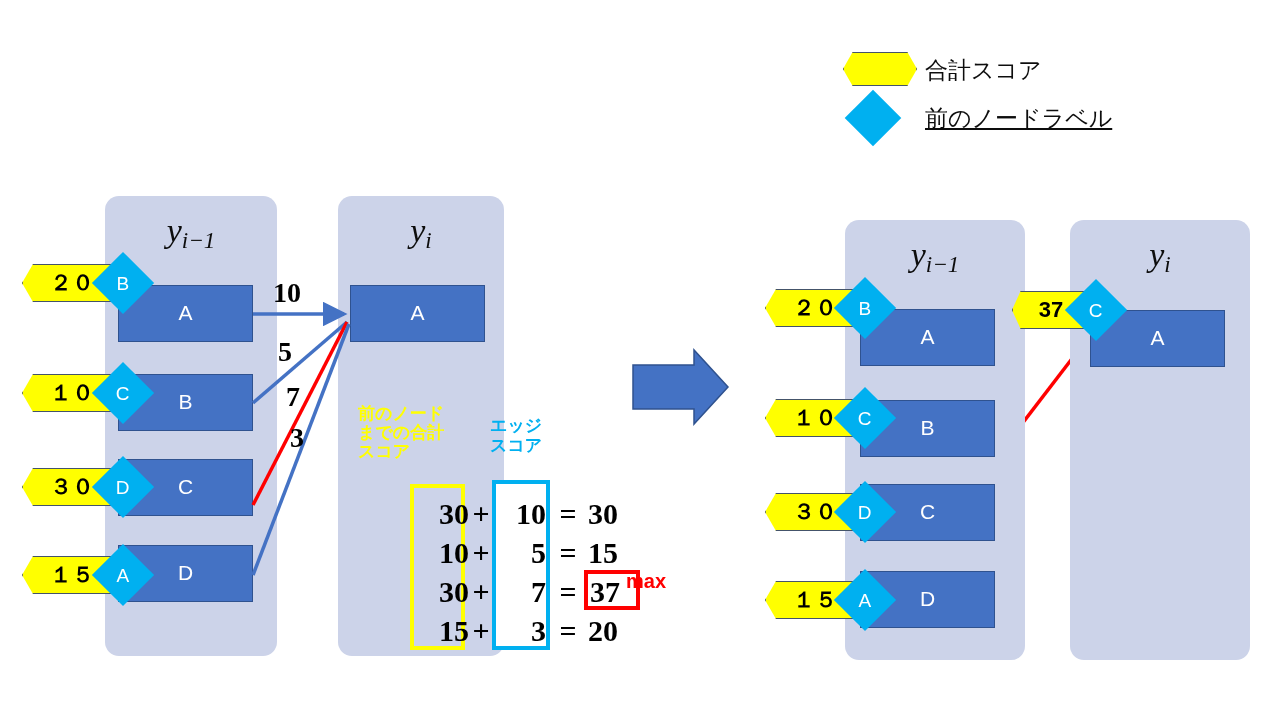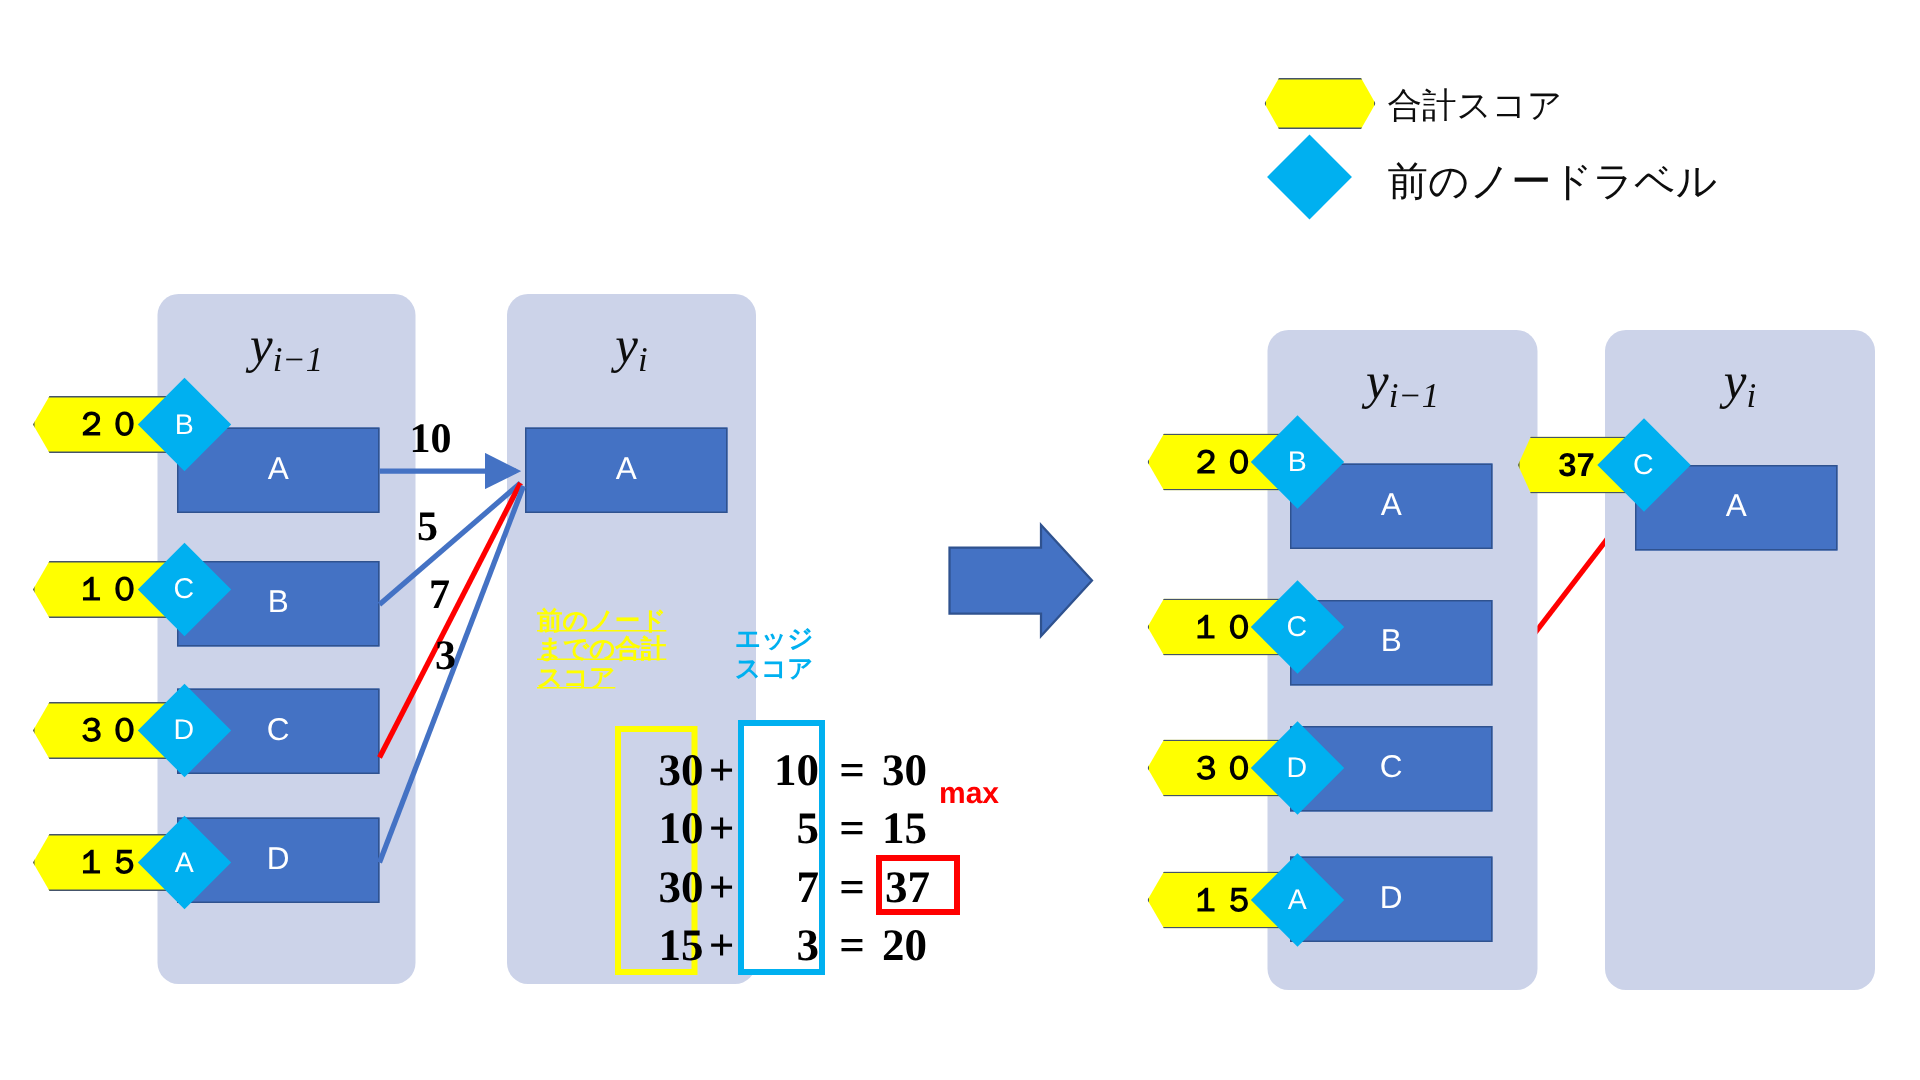--- a/index.html
+++ b/index.html
@@ -185,21 +185,21 @@
 </head>
 <body>
 
 <div class="stage">
 
   <div class="legend-item">
     <div class="legend-shape-pent" style="left:843px; top:52px; width:74px; height:34px;"></div>
     <div class="legend-label" style="left:925px; top:55px; font-size:23px;">合計スコア</div>
 
     <div class="legend-shape-dia" style="left:853px; top:98px; width:40px; height:40px;"></div>
-    <div class="legend-label" style="left:925px; top:103px; font-size:27px;">前のノードラベル</div>
+    <div class="legend-label" style="left:925px; top:103px; font-size:23px;text-decoration:underline;">前のノードラベル</div>
   </div>
 
   <div class="panel" style="left:105px; top:196px; width:172px; height:460px;">
     <div class="panel-title" style="top:16px; font-size:34px;"><span>y</span><span class="sub">i−1</span></div>
   </div>
 
   <div class="node" style="left:118px; top:285px; width:135px; height:57px;">
       <span>A</span>
     </div>
   <div class="node" style="left:118px; top:374px; width:135px; height:57px;">
@@ -267,21 +267,21 @@
 
     <line x1="948" y1="520" x2="1094" y2="330" stroke="#ff0000" stroke-width="3.5" marker-end="url(#ah-red)"></line>
   </svg>
 
   <div class="edge-label" style="left:273px; top:277px;">10</div>
   <div class="edge-label" style="left:278px; top:336px;">5</div>
   <div class="edge-label" style="left:286px; top:381px;">7</div>
   <div class="edge-label" style="left:290px; top:422px;">3</div>
 
 
-  <div class="cap-yellow" style="left:358px; top:404px; width:96px; white-space:pre-line;text-decoration:underline;"><span>前のノード
+  <div class="cap-yellow" style="left:358px; top:404px; width:96px; white-space:pre-line;"><span>前のノード
 までの合計
 スコア</span></div>
   <div class="cap-cyan" style="left:490px; top:416px; width:80px; white-space:pre-line;"><span>エッジ
 スコア</span></div>
 
   <div class="box-yellow" style="left:410px; top:484px; width:55px; height:166px;"></div>
   <div class="box-cyan" style="left:492px; top:480px; width:58px; height:170px;"></div>
 
   <div class="eq-wrap" style="left:0px; top:0px;">
 
@@ -312,21 +312,21 @@
     <div class="eq-row" style="left:410px; top:612px; width:240px;">
       <div class="eq-a" style="left:5px;">15</div>
       <div class="eq-plus" style="left:60px;">+</div>
       <div class="eq-b" style="left:90px;">3</div>
       <div class="eq-eq" style="left:146px;">=</div>
       <div class="eq-r" style="left:178px;">20</div>
     </div>
   </div>
 
   <div class="box-red" style="left:584px; top:570px; width:56px; height:40px;"></div>
-  <div class="max-label" style="left:626px; top:518px;">max</div>
+  <div class="max-label" style="left:626px; top:570px;">max</div>
 
   <div class="panel" style="left:845px; top:220px; width:180px; height:440px;">
     <div class="panel-title" style="top:16px; font-size:34px;"><span>y</span><span class="sub">i−1</span></div>
   </div>
 
   <div class="node" style="left:860px; top:309px; width:135px; height:57px;">
       <span>A</span>
     </div>
   <div class="node" style="left:860px; top:400px; width:135px; height:57px;">
       <span>B</span>

